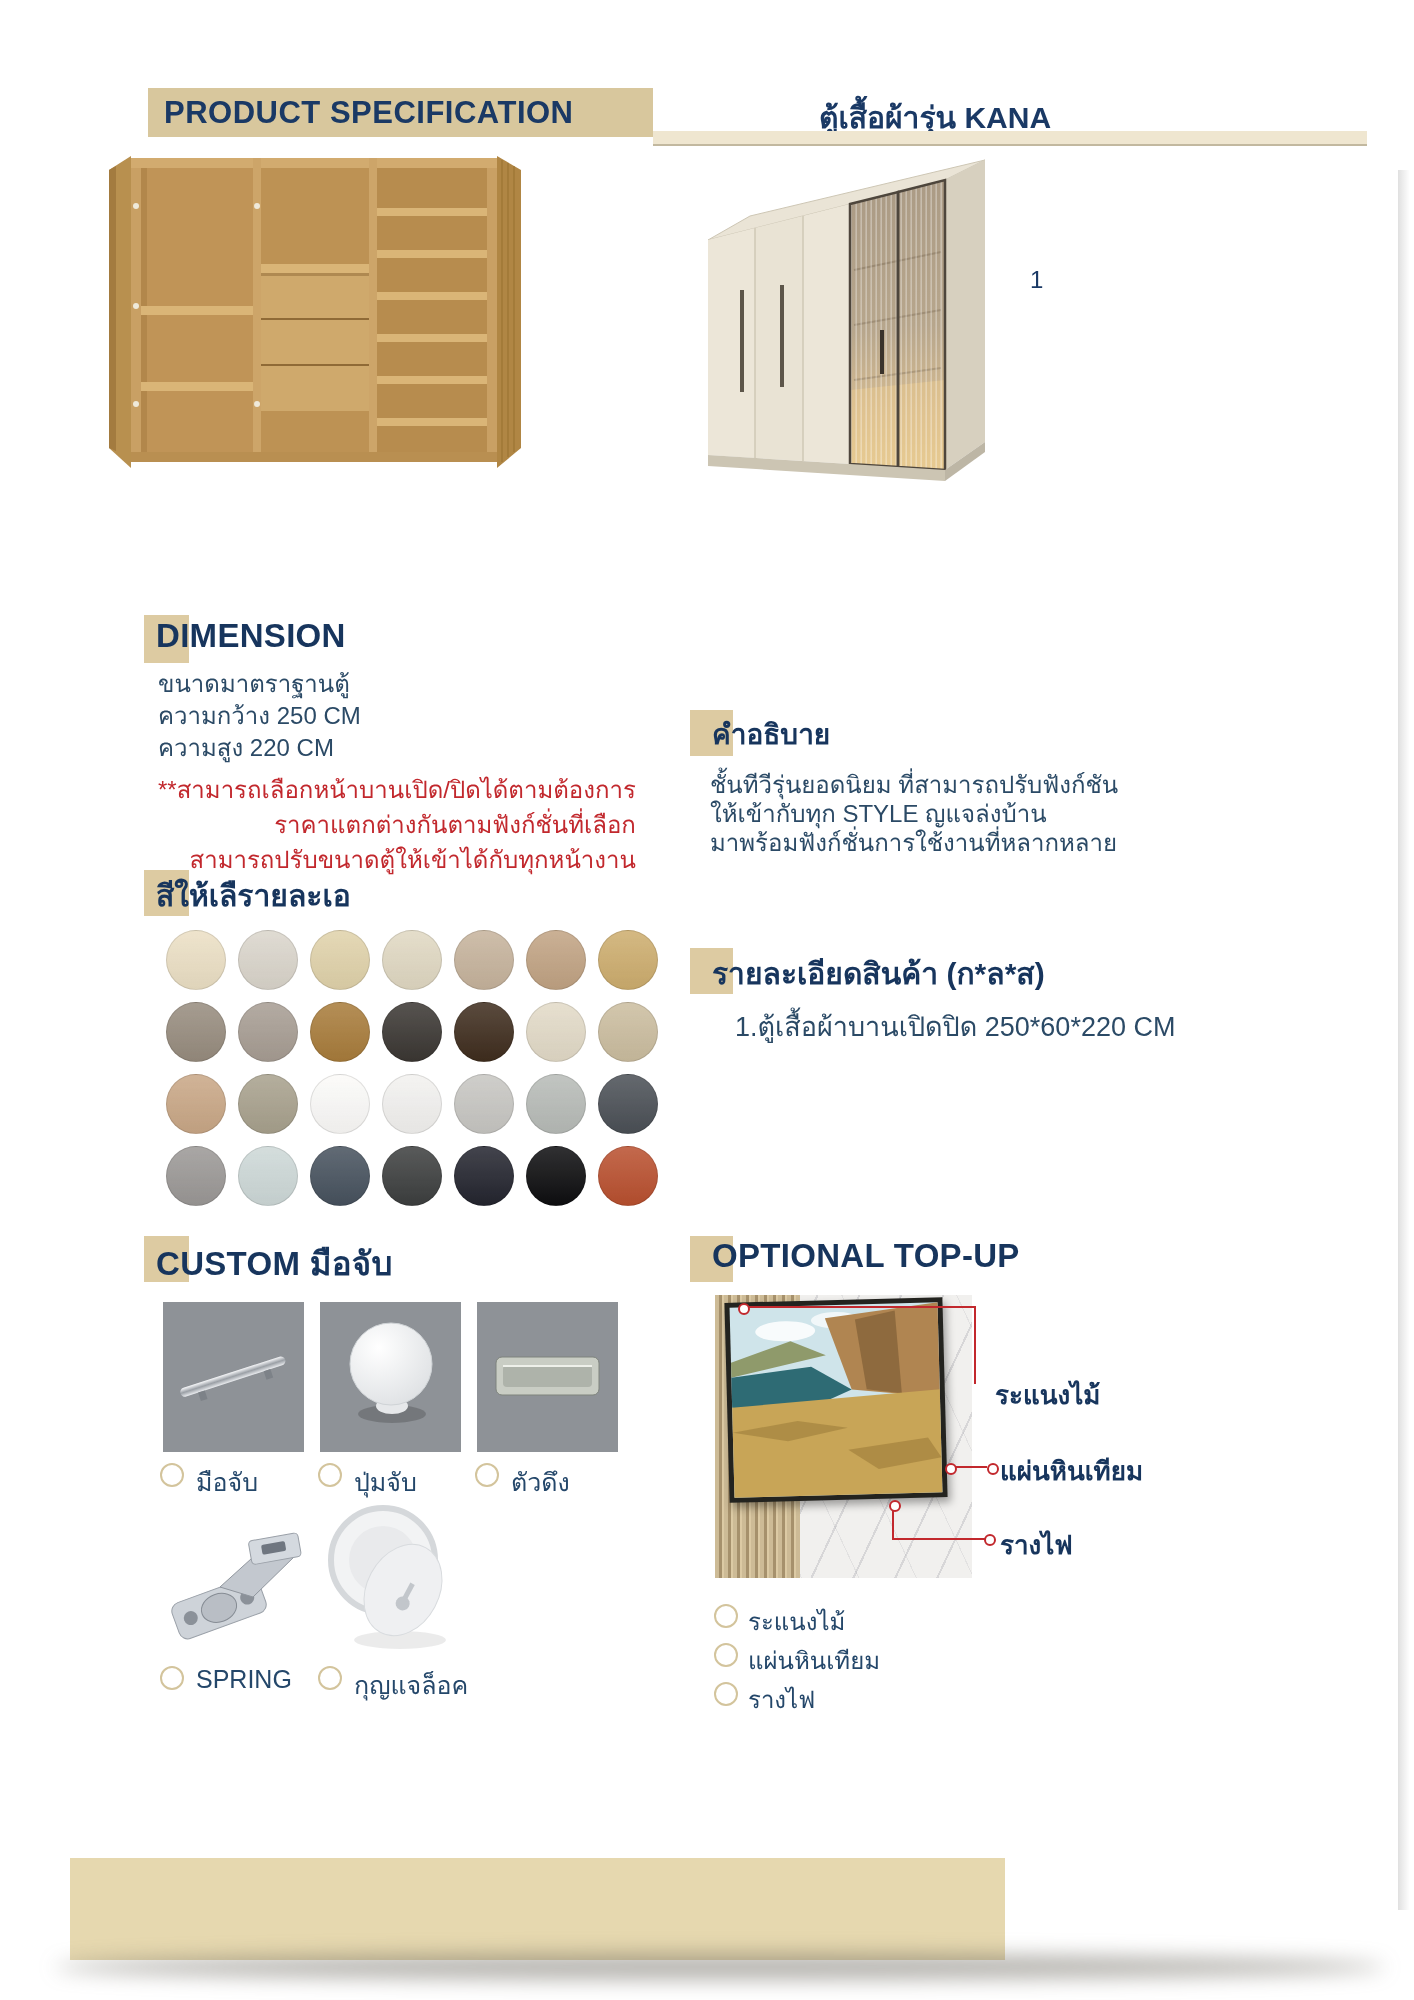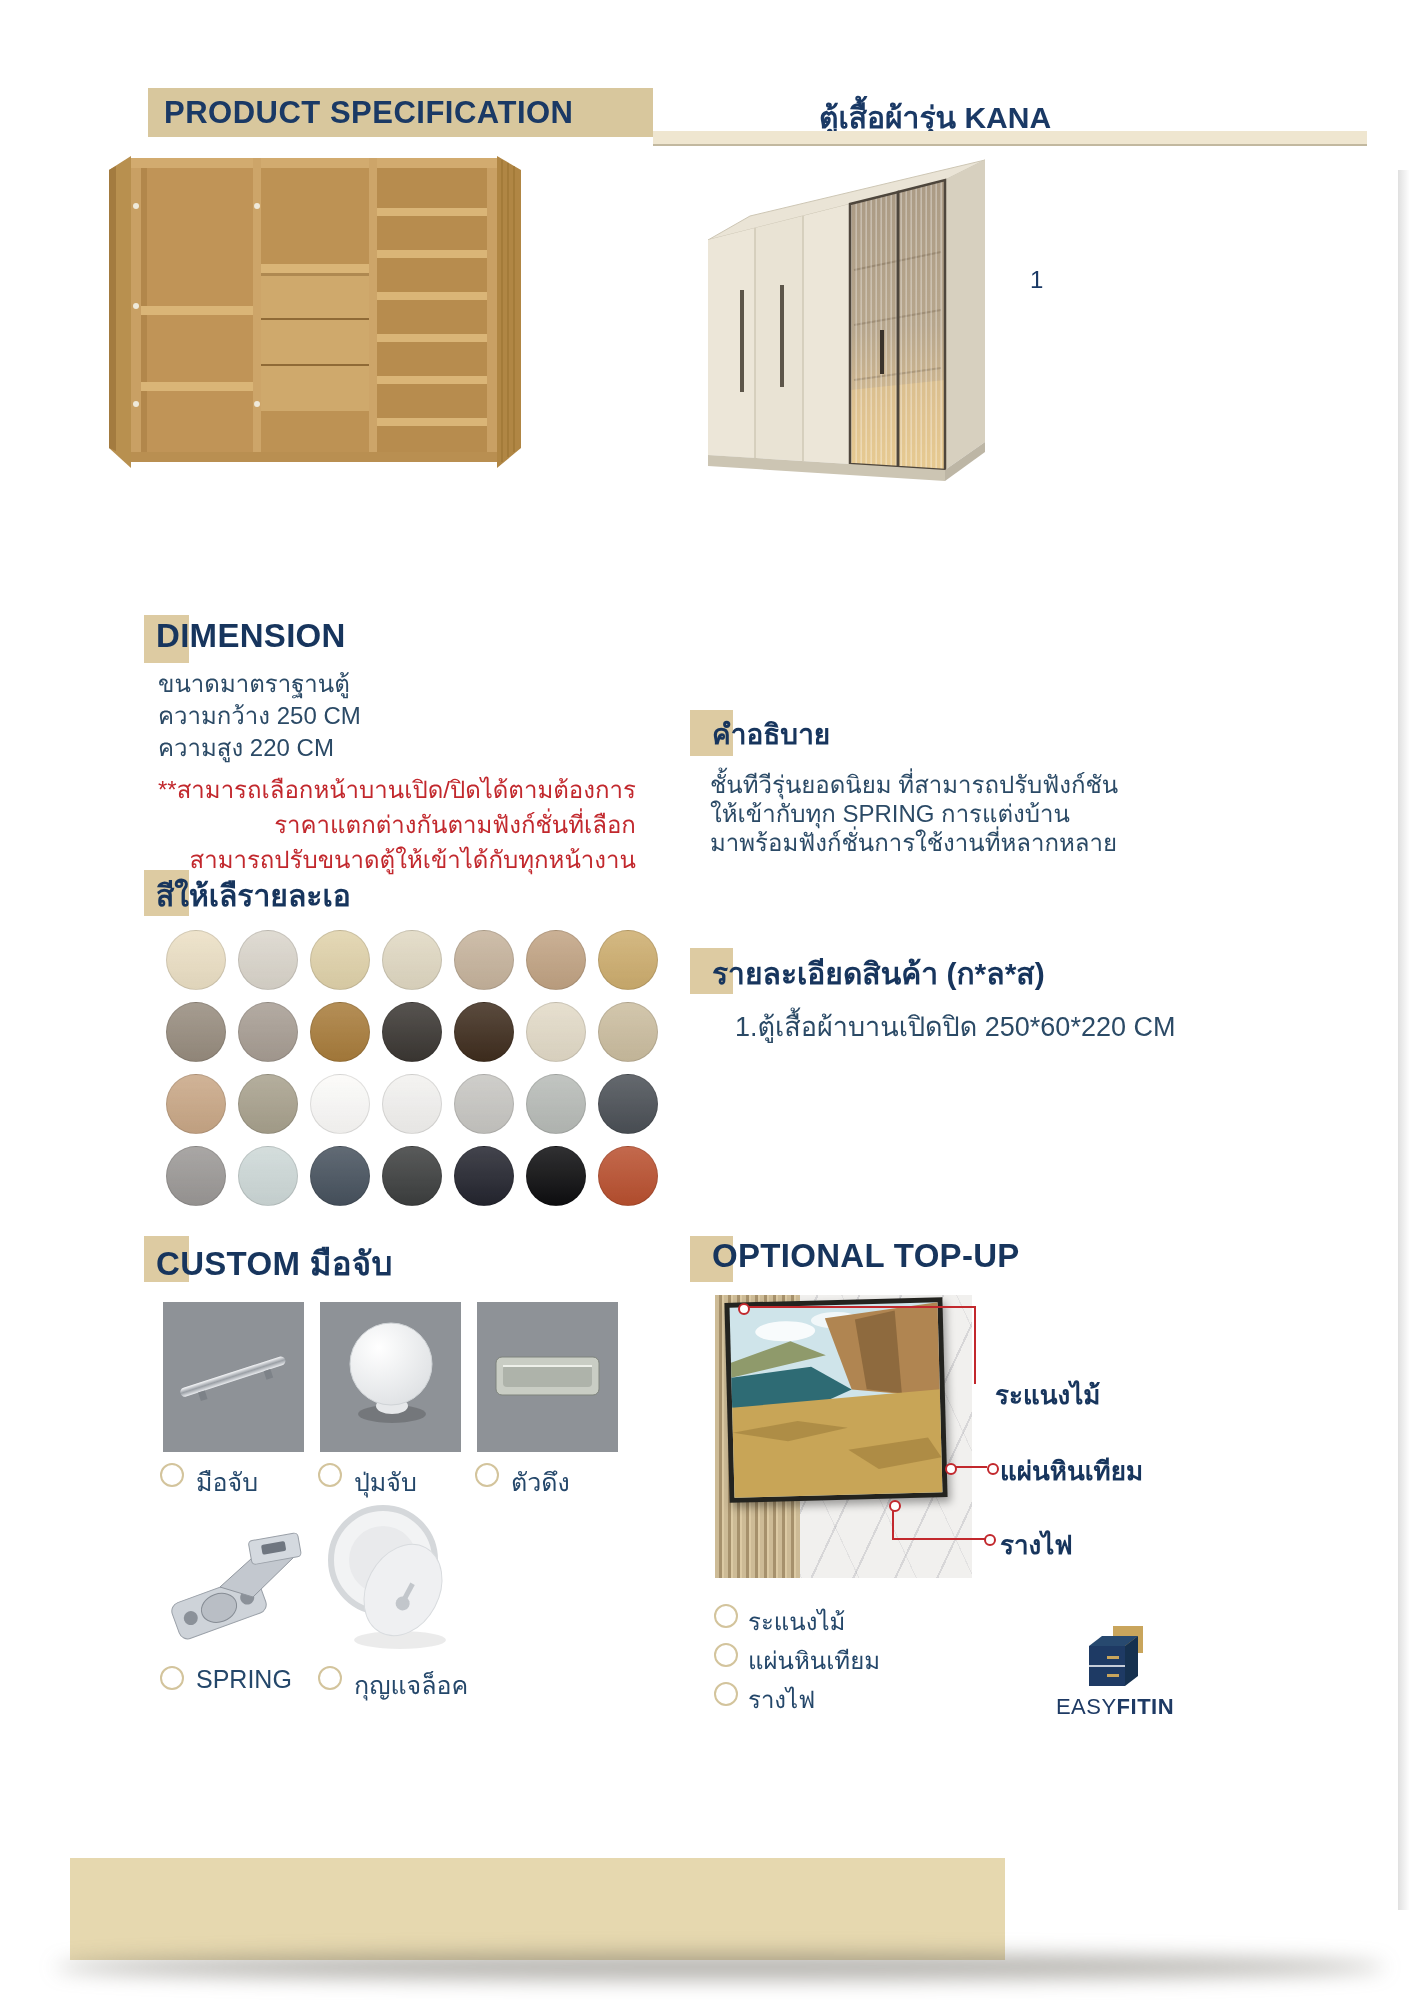--- a/index.html
+++ b/index.html
@@ -158,21 +158,21 @@
       <div class="swatch" style="background-color: rgb(61, 63, 63);"></div>
       <div class="swatch" style="background-color: rgb(36, 37, 47);"></div>
       <div class="swatch" style="background-color: rgb(14, 14, 16);"></div>
       <div class="swatch" style="background-color: rgb(185, 80, 47);"></div>
     </div>
 
   <div class="tan-square" style="left:690px;top:710px;width:43px;height:46px;"></div>
   <div class="abs h-th" style="left:712px;top:712px;font-size:28px;">คำอธิบาย</div>
   <div class="abs body-navy" style="left:710px;top:770px;font-size:24px;line-height:29px;">
     <div>ชั้นทีวีรุ่นยอดนิยม ที่สามารถปรับฟังก์ชัน</div>
-    <div>ให้เข้ากับทุก SPRING การแต่งบ้าน</div>
+    <div>ให้เข้ากับทุก STYLE ญแจล่งบ้าน</div>
     <div>มาพร้อมฟังก์ชั่นการใช้งานที่หลากหลาย</div>
   </div>
 
   <div class="tan-square" style="left:690px;top:948px;width:43px;height:46px;"></div>
   <div class="abs h-th" style="left:712px;top:950px;font-size:30px;">รายละเอียดสินค้า (ก*ล*ส)</div>
   <div class="abs body-navy" style="left:735px;top:1005px;font-size:27px;">1.ตู้เสื้อผ้าบานเปิดปิด 250*60*220 CM</div>
 
   <div class="tan-square" style="left:144px;top:1236px;width:45px;height:46px;"></div>
   <div class="abs h-en" style="left:156px;top:1237px;">CUSTOM มือจับ</div>
 
@@ -287,32 +287,18 @@
   <div class="ring" style="left:984px;top:1534px;"></div>
   <div class="callout-label" style="left:1000px;top:1524px;">รางไฟ</div>
 
   <div class="radio" style="left:714px;top:1604px;"></div>
   <div class="check-label" style="left:748px;top:1602px;">ระแนงไม้</div>
   <div class="radio" style="left:714px;top:1643px;"></div>
   <div class="check-label" style="left:748px;top:1641px;">แผ่นหินเทียม</div>
   <div class="radio" style="left:714px;top:1682px;"></div>
   <div class="check-label" style="left:748px;top:1680px;">รางไฟ</div>
 
-  <div class="abs" style="left:1050px;top:1626px;width:130px;text-align:center;">
-    <svg width="58" height="62" viewBox="0 0 58 62" style="display:inline-block;">
-      <rect x="27" y="0" width="30" height="27" fill="#c9a55c"></rect>
-      <polygon points="3,20 16,10 52,10 39,20" fill="#27496f"></polygon>
-      <polygon points="39,20 52,10 52,50 39,60" fill="#16314f"></polygon>
-      <rect x="3" y="20" width="36" height="40" fill="#1e3a64"></rect>
-      <line x1="3" y1="40" x2="39" y2="40" stroke="#ffffff" stroke-width="1.5"></line>
-      <rect x="21" y="30" width="12" height="3" fill="#c9a55c"></rect>
-      <rect x="21" y="48" width="12" height="3" fill="#c9a55c"></rect>
-    </svg>
-    <div style="font-size:22px;color:#1e3a64;letter-spacing:.5px;margin-top:2px;">
-      <span style="font-weight:500;">EASY</span><span style="font-weight:800;">FITIN</span>
-    </div>
-  </div>
 
   <div class="abs" style="left:70px;top:1858px;width:935px;height:102px;background:#e6d8af;"></div>
   <div class="abs" style="left:55px;top:1954px;width:1330px;height:26px;background:rgba(110,105,95,.5);filter:blur(10px);border-radius:50%;"></div>
   <div class="abs" style="left:1398px;top:170px;width:12px;height:1740px;background:linear-gradient(to right,rgba(0,0,0,.12),rgba(0,0,0,0));"></div>
 
 </div>
 
 </body></html>

